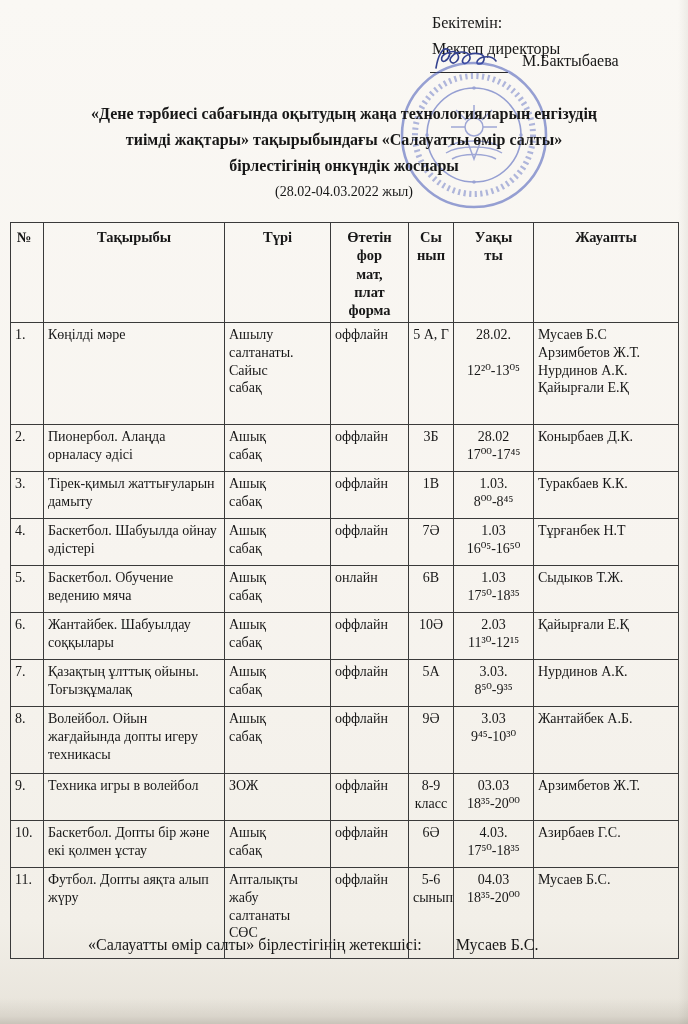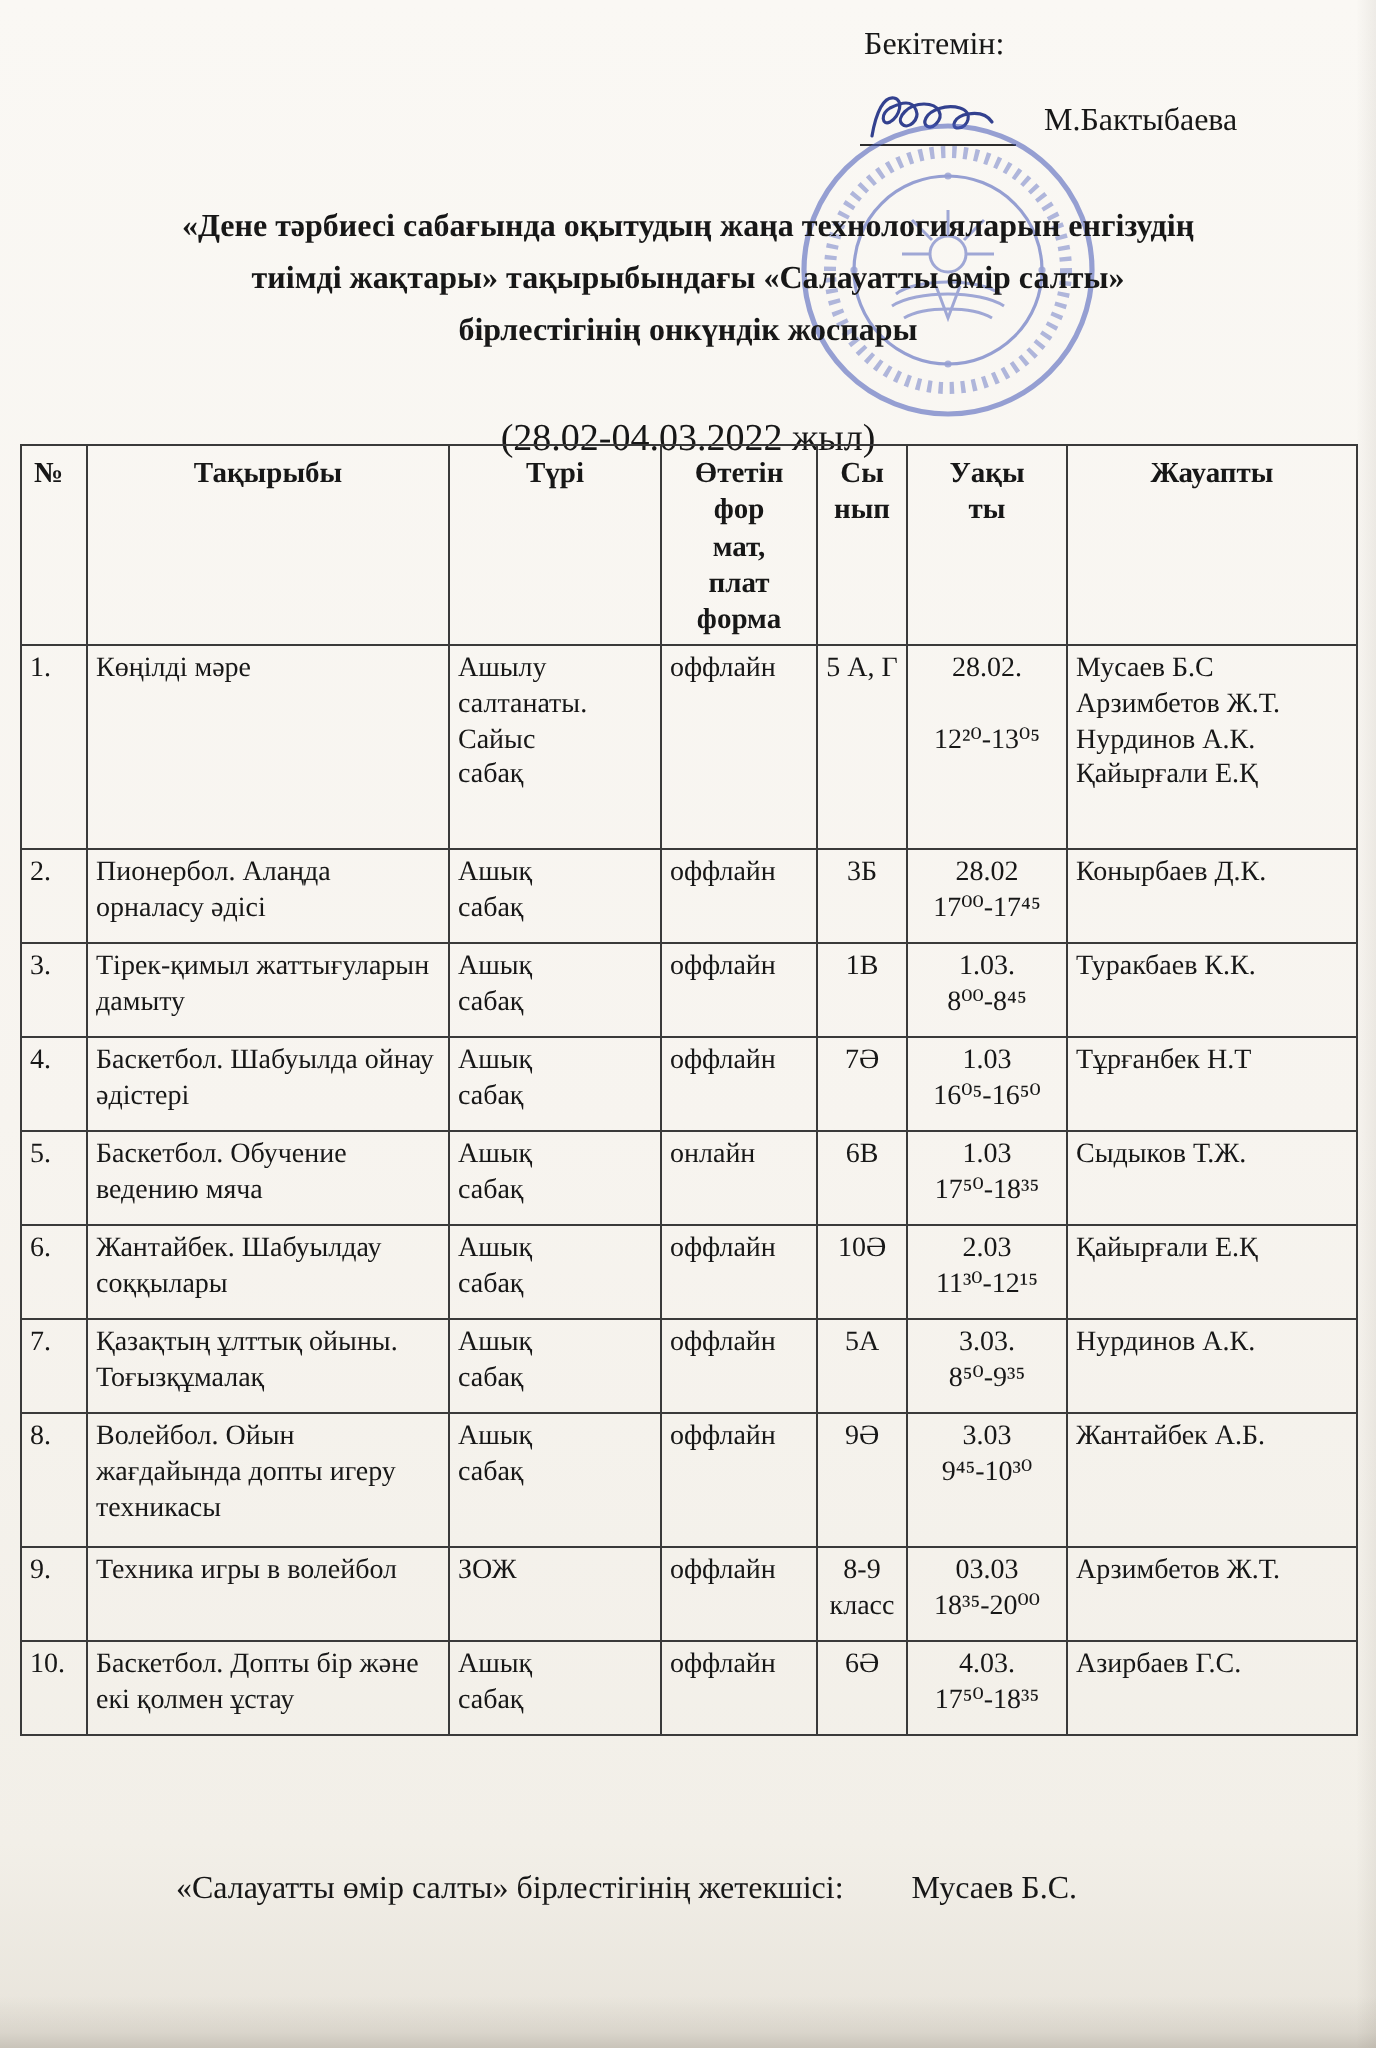--- a/index.html
+++ b/index.html
@@ -22,21 +22,21 @@
   .sig-svg{position:absolute;left:2px;top:-6px;}
   .sig-name{position:absolute;left:92px;top:4px;font-size:16px;}
 
   
   .stamp{position:absolute;left:396px;top:55px;width:156px;height:156px;opacity:.55;
     filter:blur(.3px);pointer-events:none;}
 
   
   .title{position:absolute;top:101px;left:28px;width:632px;text-align:center;
     font-size:16px;font-weight:bold;line-height:26px;}
-  .title .t4{font-weight:normal;font-size:19px;margin-top:28px;}
+  .title .t4{font-weight:normal;font-size:14px;}
 
   
   table.plan{position:absolute;top:222px;left:10px;width:668px;border-collapse:collapse;
     table-layout:fixed;font-size:14px;line-height:1.26;}
   table.plan td,table.plan th{border:1.4px solid #3a3a3a;vertical-align:top;
     padding:3px 4px;white-space:pre-line;overflow:hidden;}
   table.plan th{font-size:14.5px;font-weight:bold;text-align:center;padding-top:5px;}
   table.plan th.h-num{text-align:left;padding-left:6px;}
   td.c-num{padding-left:6px;}
   td.c-topic{padding-left:7px;}
@@ -50,20 +50,21 @@
   .footer{position:absolute;top:936px;left:88px;font-size:16px;}
   .footer .name{margin-left:30px;}
 </style>
 </head>
 <body>
 
 <div class="page">
 
   <div class="approval">
     <div>Бекітемін:</div>
+    <div>Мектеп директоры</div>
   </div>
 
   <div class="sig-row">
     <span class="sig-line"></span>
     <svg class="sig-svg" width="86" height="34" viewBox="0 0 86 34">
       <path d="M4 26 C6 14, 10 6, 15 7 C20 8, 18 16, 13 19 C9 21, 8 15, 13 12
                C19 9, 24 8, 26 13 C28 18, 22 23, 19 20 C16 17, 22 10, 30 10
                C38 10, 40 16, 36 20 C33 23, 29 21, 31 17 C33 13, 41 10, 48 12
                C55 14, 52 22, 47 22 C43 22, 45 16, 52 15 C58 14, 62 16, 64 19" fill="none" stroke="#33418f" stroke-width="1.6" stroke-linecap="round"></path>
     </svg>
@@ -234,20 +235,34 @@
           <td class="c-num" style="height: 40px;">10.</td>
           <td class="c-topic" style="height: 40px;">Баскетбол. Допты бір және екі қолмен ұстау</td>
           <td class="c-type" style="height: 40px;">Ашық
 сабақ</td>
           <td class="c-format" style="height: 40px;">оффлайн</td>
           <td class="c-grade" style="height: 40px;">6Ә</td>
           <td class="c-time" style="height: 40px;">4.03.
 17⁵⁰-18³⁵</td>
           <td class="c-resp" style="height: 40px;">Азирбаев Г.С.</td>
         </tr>
+        <tr>
+          <td class="c-num" style="height: 84px;">11.</td>
+          <td class="c-topic" style="height: 84px;">Футбол. Допты аяқта алып жүру</td>
+          <td class="c-type" style="height: 84px;">Апталықты
+жабу
+салтанаты
+СӨС</td>
+          <td class="c-format" style="height: 84px;">оффлайн</td>
+          <td class="c-grade" style="height: 84px;">5-6
+сынып</td>
+          <td class="c-time" style="height: 84px;">04.03
+18³⁵-20⁰⁰</td>
+          <td class="c-resp" style="height: 84px;">Мусаев Б.С.</td>
+        </tr>
       </tbody>
   </table>
 
   <div class="footer">
     <span>«Салауатты өмір салты» бірлестігінің жетекшісі:</span>
     <span class="name">Мусаев Б.С.</span>
   </div>
 
   <div class="edge-shadow-right"></div>
   <div class="edge-shadow-bottom"></div>

